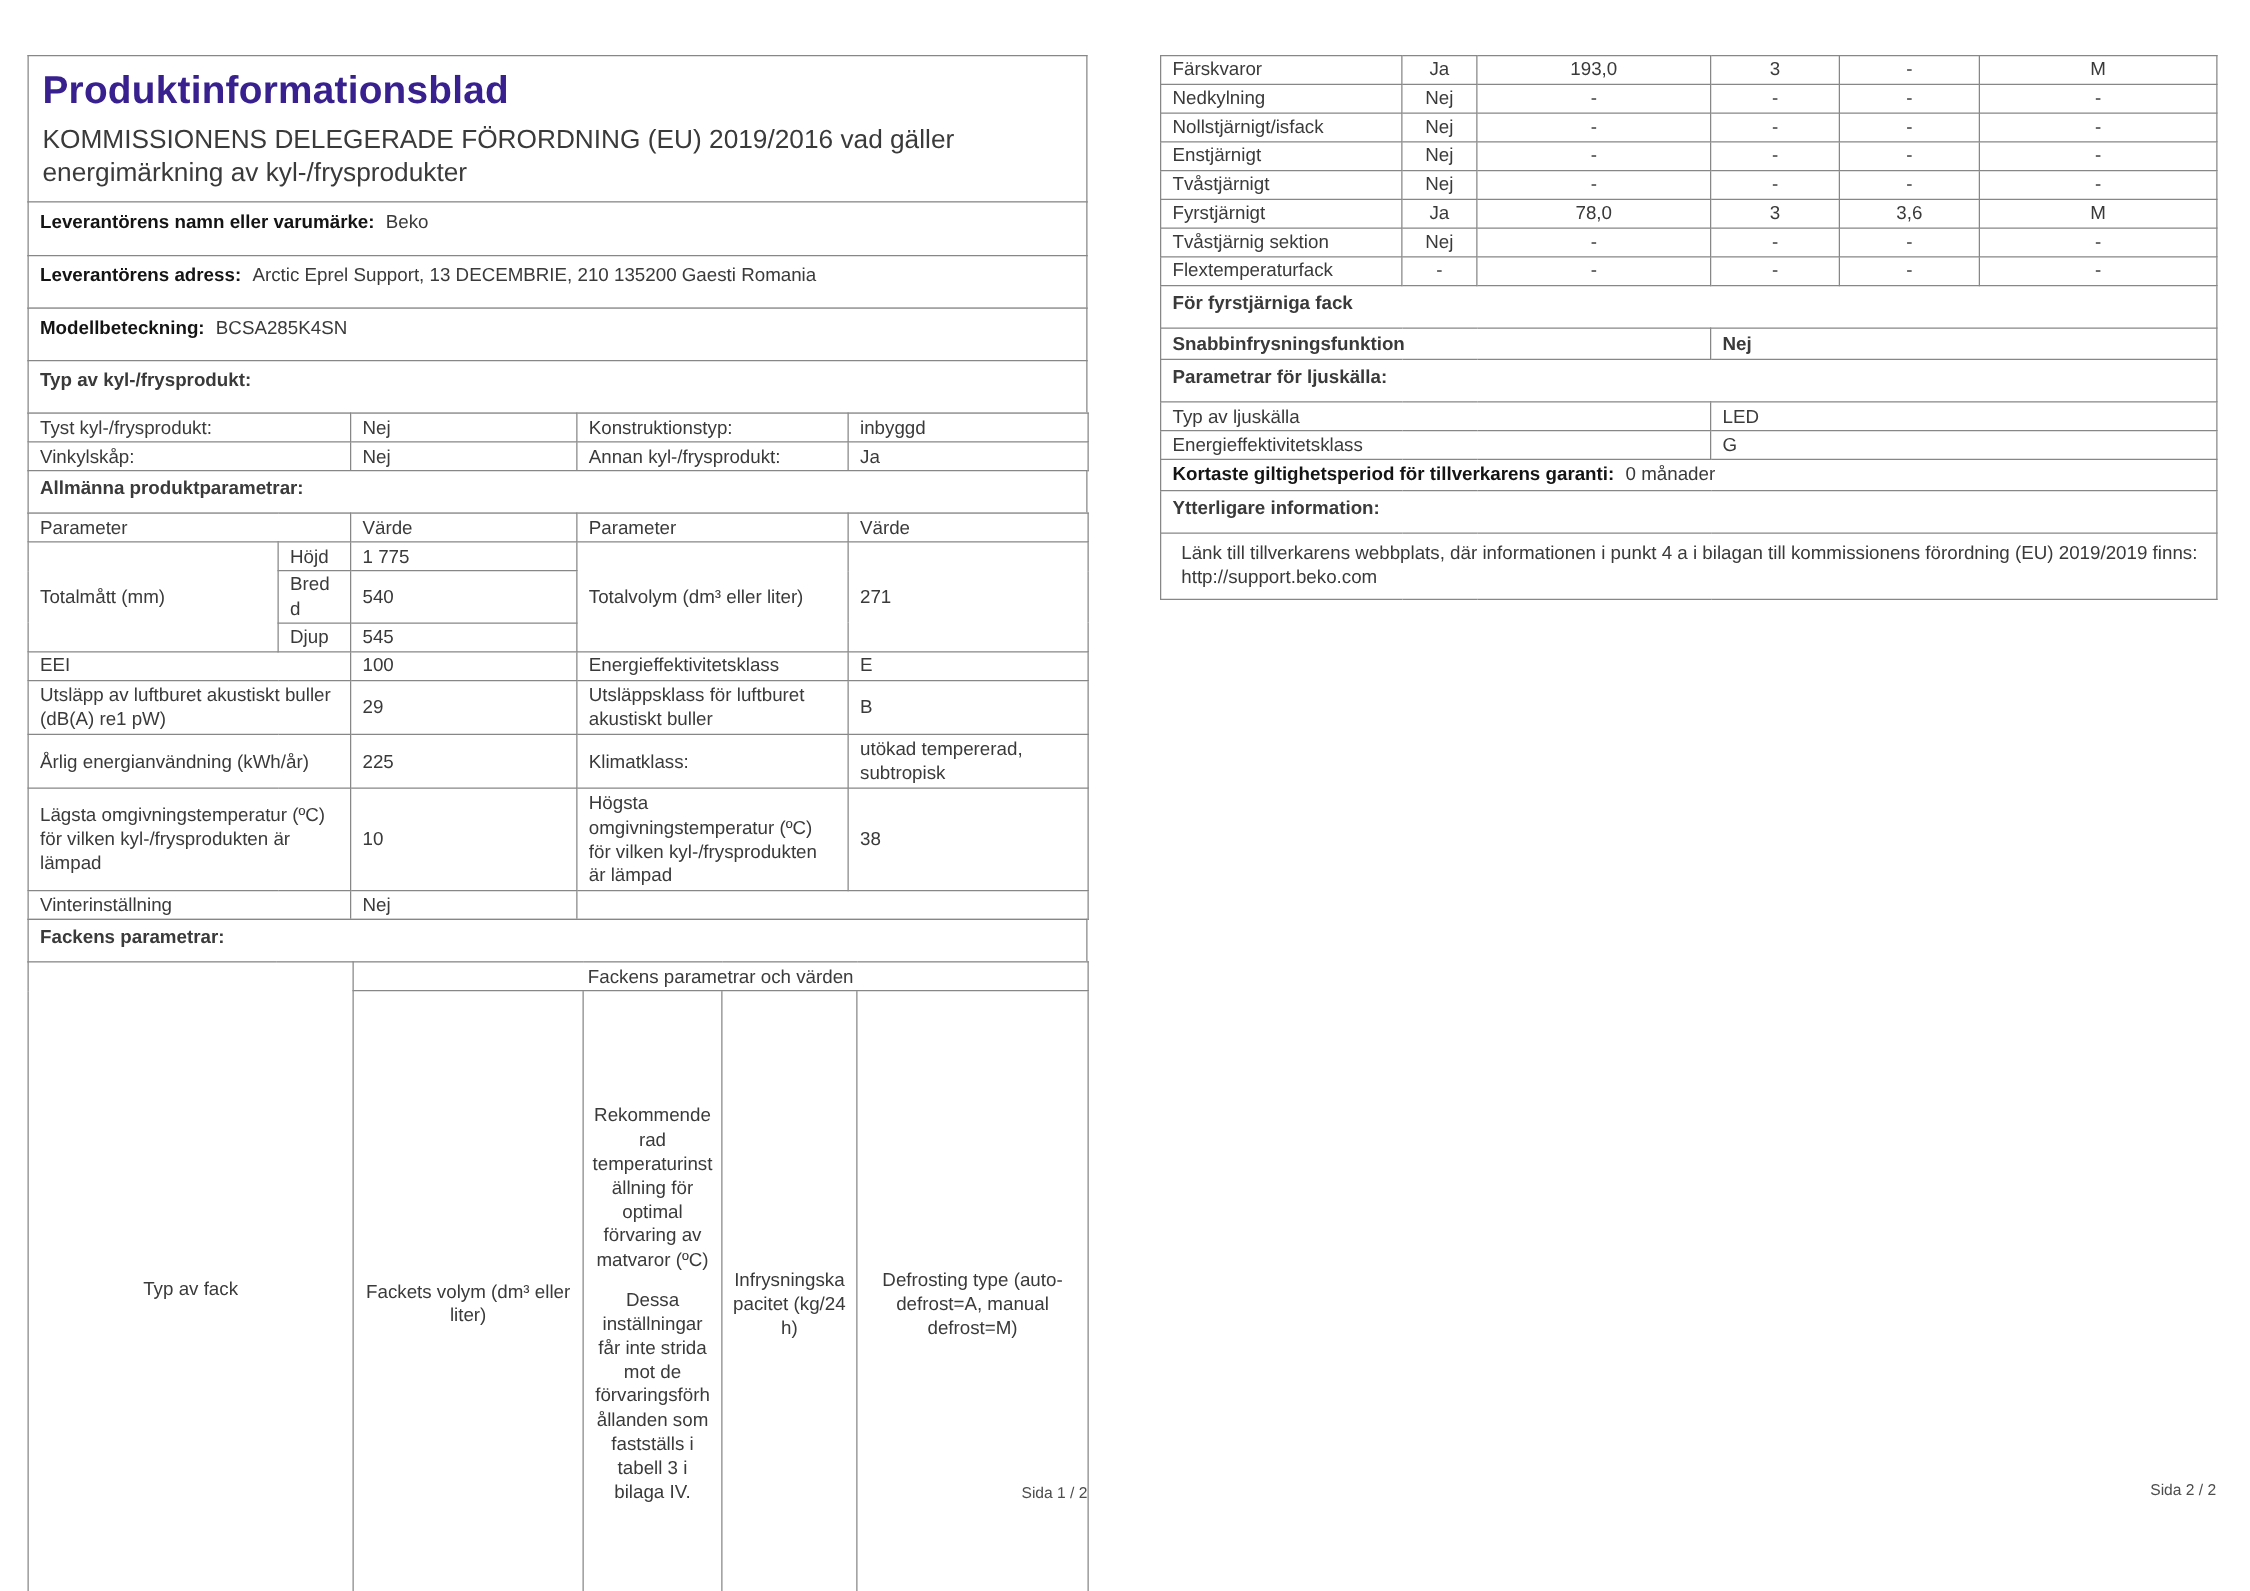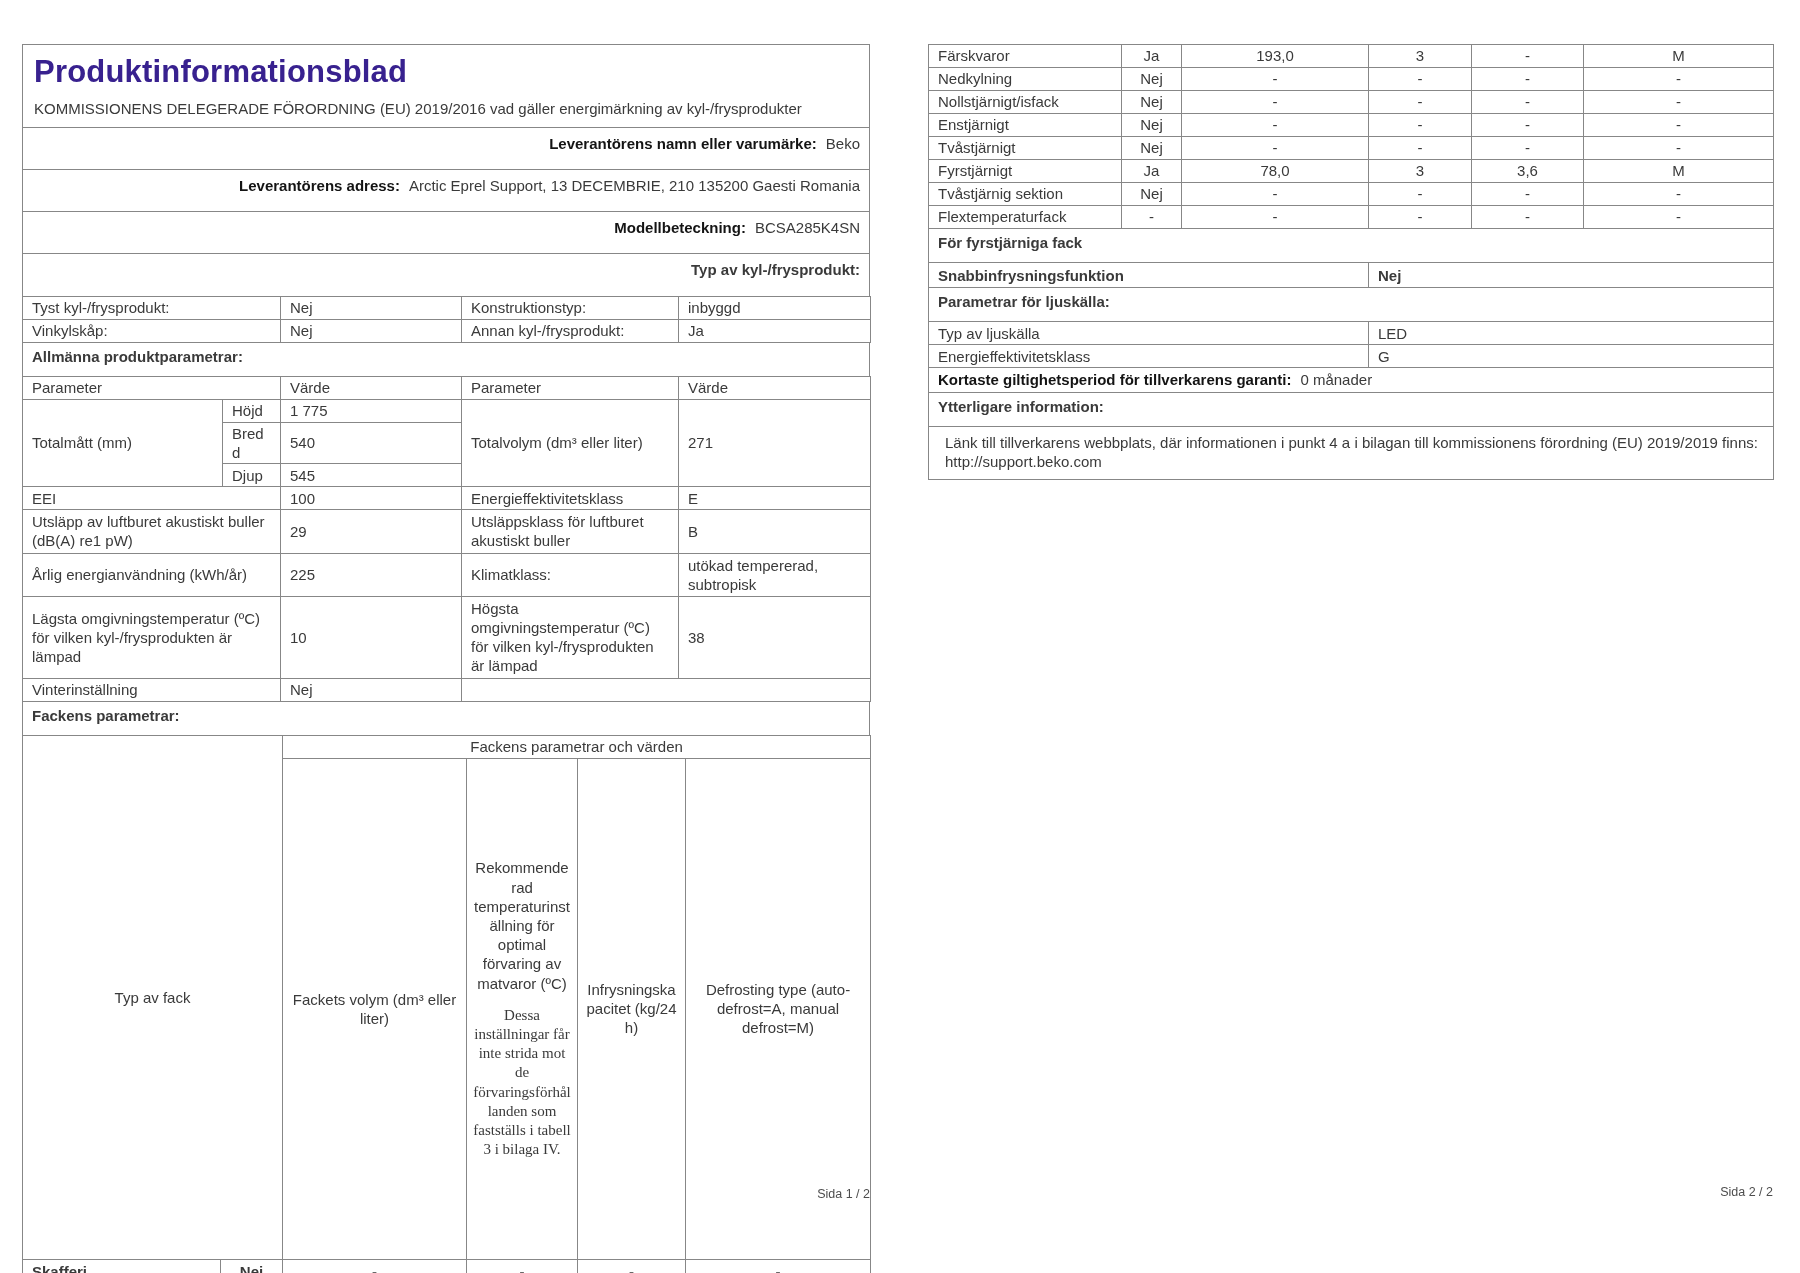--- a/index.html
+++ b/index.html
@@ -14,28 +14,28 @@
   table.sec { border-collapse:collapse; width:100%; table-layout:fixed; margin-top:-1px; background:#fff; }
   .sec td {
     border:1px solid #878787; padding:2px 9px; font-size:15px; line-height:1.28;
     color:#3a3a3a; vertical-align:middle; overflow:hidden; word-wrap:break-word;
   }
   .b { font-weight:bold; color:#141414; }
   .c { text-align:center; }
   .val { margin-left:9px; }
   .r22 td { height:20px; padding-top:1px; padding-bottom:1px; }
   .r24 td { height:22px; padding-top:1px; padding-bottom:1px;font-weight:bold; }
-  .r29 td { padding-top:6px; padding-bottom:16px;text-align:right; }
+  .r29 td { padding-top:6px; padding-bottom:16px; }
   .hd { padding-top:4px !important; padding-bottom:10px !important; }
   .tall td { height:492px; padding:4px 6px; }
-  .mt { margin-top:13px;font-family:Liberation Serif, serif; }
+  .mt { margin-top:13px; }
 
   #doc-title { font-size:31px; font-weight:bold; color:#38218f; letter-spacing:0.2px; }
   #title-cell { padding:7px 11px 9px !important; }
-  #doc-subtitle { margin-top:7px; font-size:15px; color:#3a3a3a; }
+  #doc-subtitle { margin-top:7px; font-size:21px; color:#3a3a3a; }
 
   .footer { position:absolute; font-size:12.5px; color:#4d4d4d; }
   #f1 { left:22px;  width:848px; top:1187px; text-align:right; }
   #f2 { left:928px; width:845px; top:1185px; text-align:right; }
 </style>
 </head>
 <body>
 
 <div id="canvas">
 

